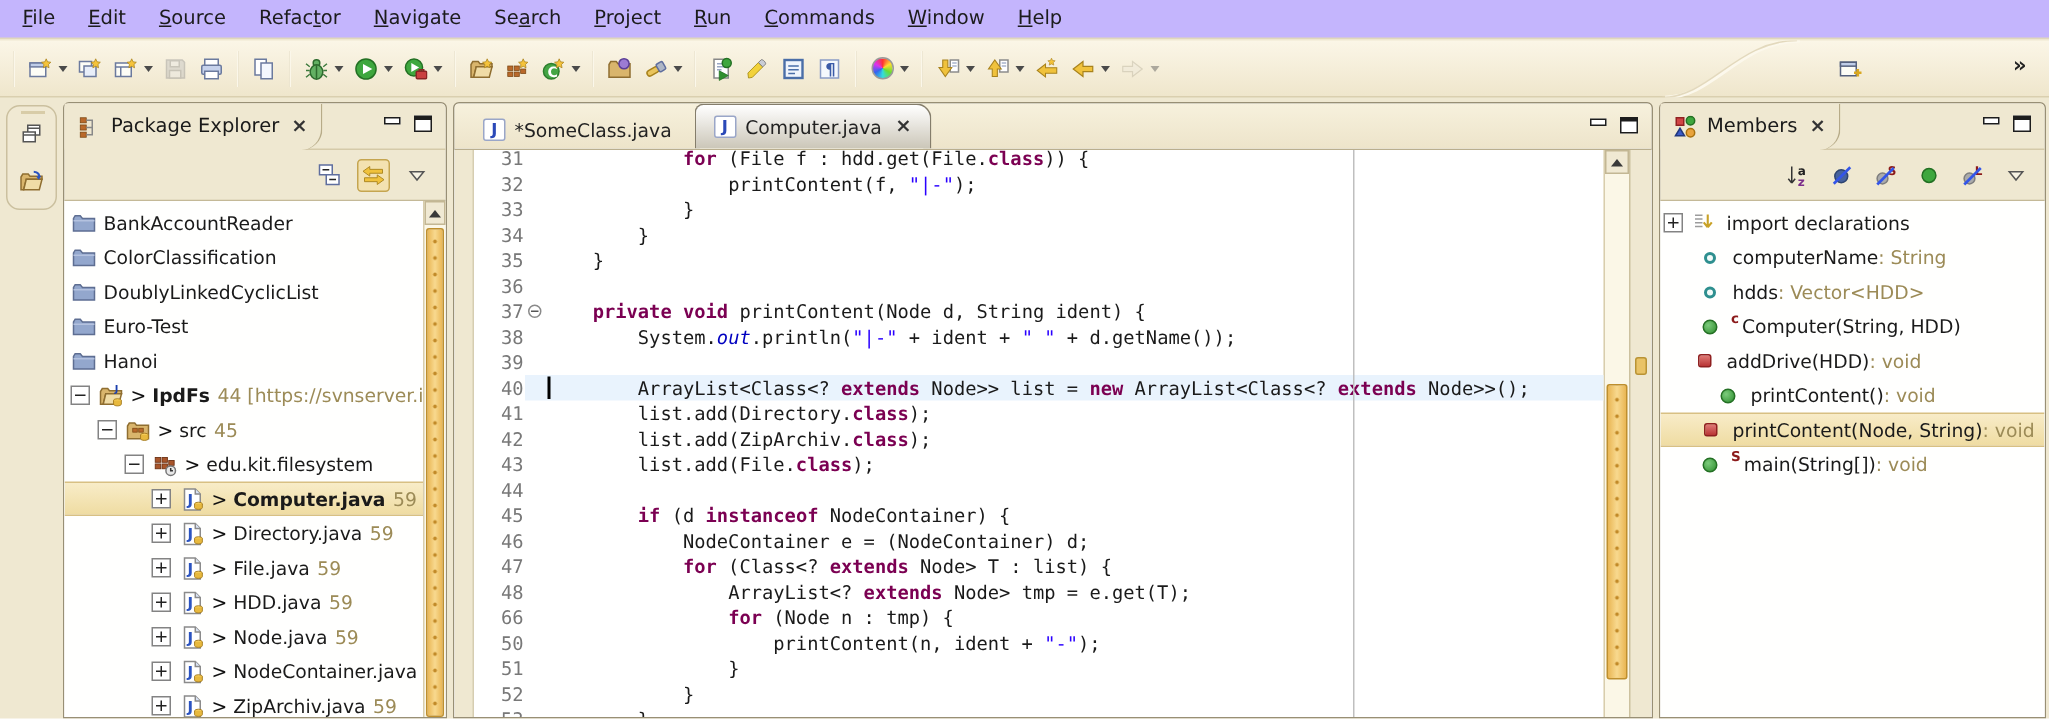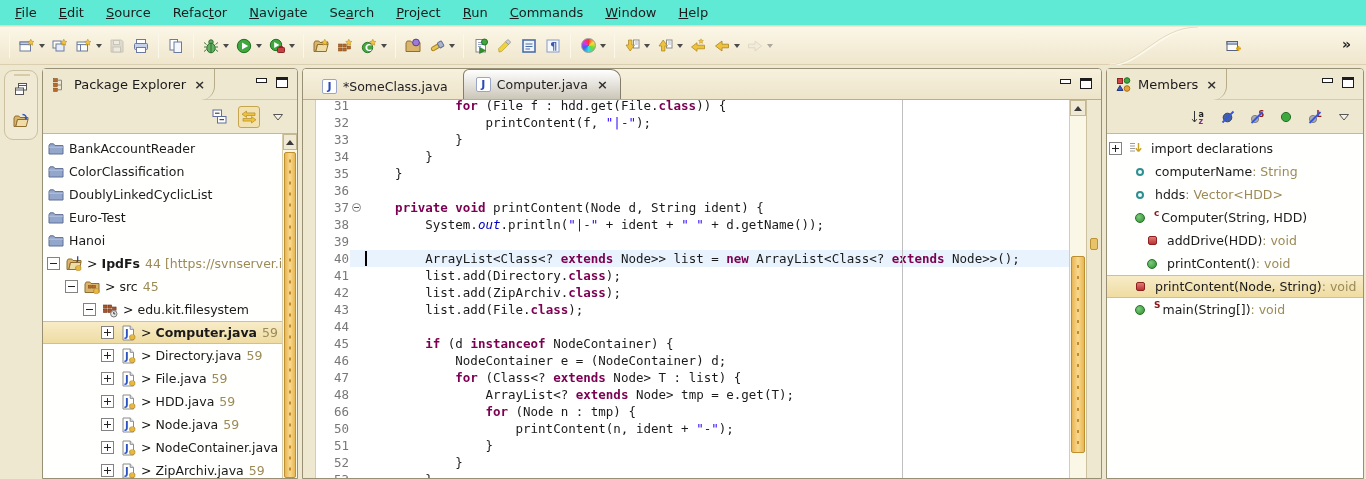--- a/index.html
+++ b/index.html
@@ -1,21 +1,21 @@
 <!DOCTYPE html>
 <html><head>
 <meta charset="utf-8">
 <style>
 *{box-sizing:border-box;margin:0;padding:0}
 html,body{width:1366px;height:479px;overflow:hidden}
 body{position:relative;background:#EFE8D1;font-family:"DejaVu Sans","Liberation Sans",sans-serif;font-size:12.5px;color:#1a1a1a}
 #screen{position:absolute;inset:0}
 
 
-.menubar{position:absolute;left:0;top:0;width:100%;height:26px;display:flex;align-items:center;padding-left:4px;background:#5eead4;border-bottom:1px solid #E0D7BC}
+.menubar{position:absolute;left:0;top:0;width:100%;height:26px;display:flex;align-items:center;padding-left:4px;background:#c4b5fd;border-bottom:1px solid #E0D7BC}
 .menu-item{padding:4px 11px;font-size:13px;color:#1c1c1c;white-space:nowrap}
 .menu-item u{text-decoration:underline}
 
 
 .toolbar{position:absolute;left:0;top:27px;width:100%;height:38px;background:linear-gradient(#FBF6E7,#EFE6CC);border-bottom:1px solid #DACFAF;display:flex;align-items:center;padding-left:4px}
 #tb-items{display:flex;align-items:center;height:100%}
 .tbtn{height:26px;display:flex;align-items:center;padding:0 3px;border-radius:3px}
 .tbtn.disabled{opacity:.42}
 .tsep{width:1px;height:24px;background:#C7BB99;border-right:1px solid #FBF7EA;margin:0 5px}
 .dd{width:0;height:0;border-left:3px solid transparent;border-right:3px solid transparent;border-top:4px solid #4a4a4a;margin-left:3px}
@@ -799,21 +799,21 @@
             <span class="tname">hdds</span>
             <span class="mtype"> : Vector&lt;HDD&gt;</span>
           </div>
           <div class="trow" style="top: 72px; padding-left: 24px;">
             <span class="micon">
               <span class="mi mi-pub"></span>
             </span>
             <span class="adorn">c</span>
             <span class="tname">Computer(String, HDD)</span>
           </div>
-          <div class="trow" style="top: 95px; padding-left: 36px;">
+          <div class="trow" style="top: 95px; padding-left: 20px;">
             <span class="micon">
               <span class="mi mi-priv"></span>
             </span>
             <span class="tname">addDrive(HDD)</span>
             <span class="mtype"> : void</span>
           </div>
           <div class="trow" style="top: 118px; padding-left: 36px;">
             <span class="micon">
               <span class="mi mi-pub"></span>
             </span>

